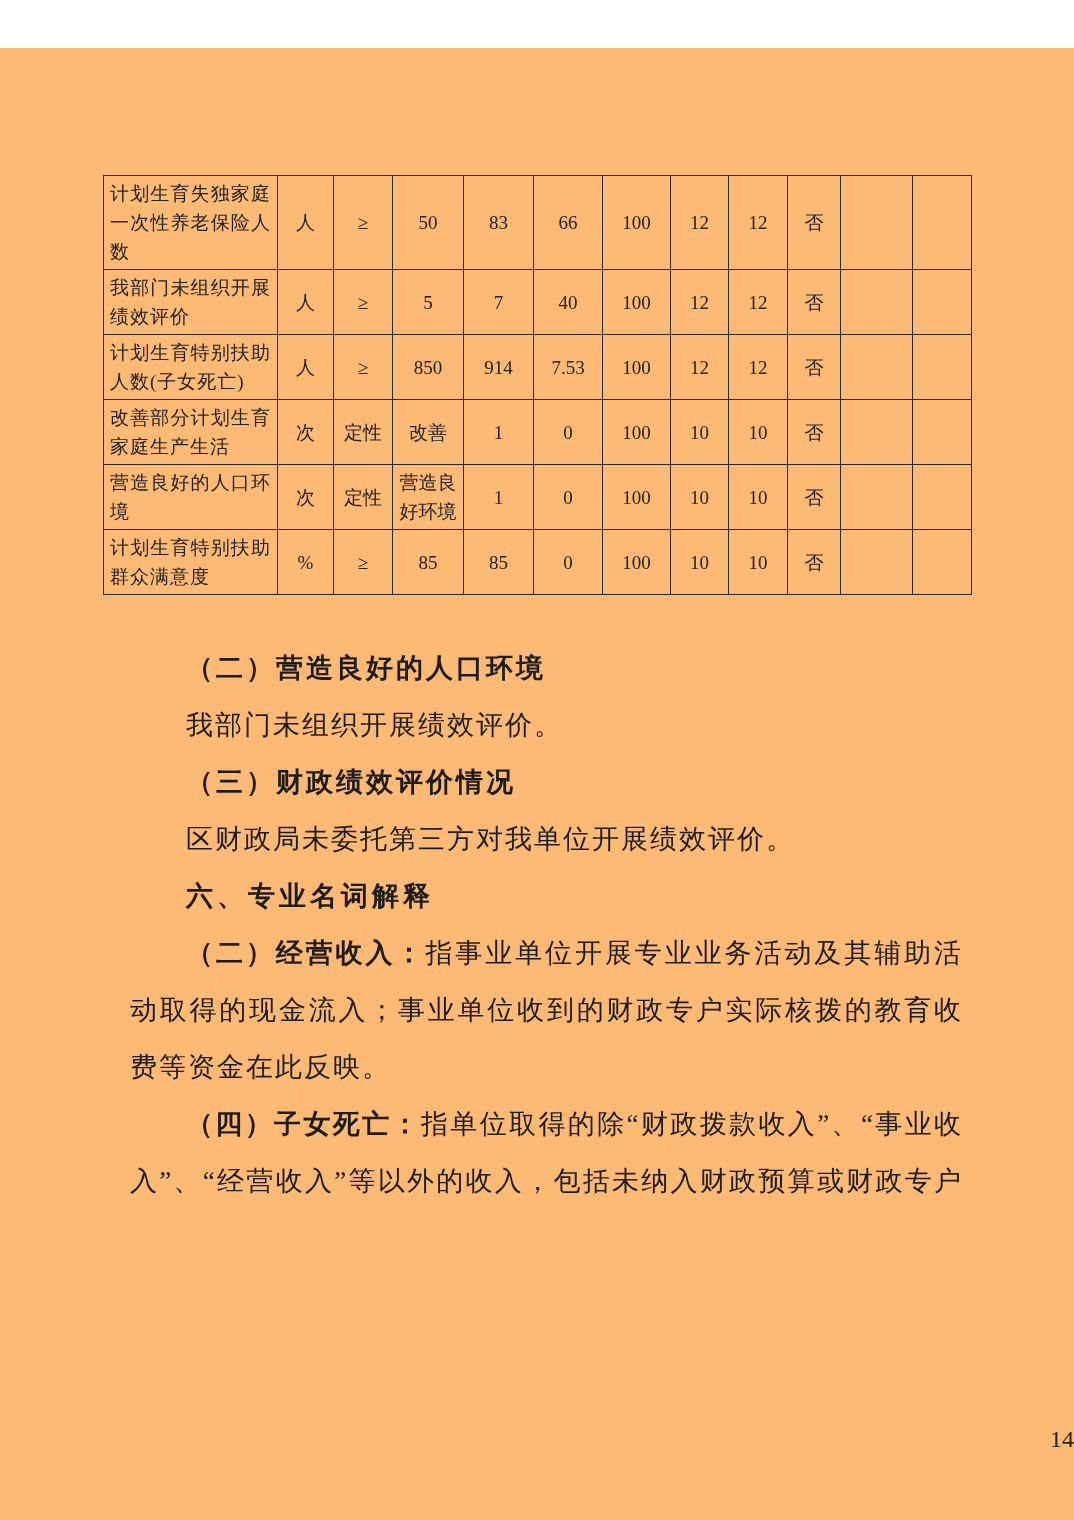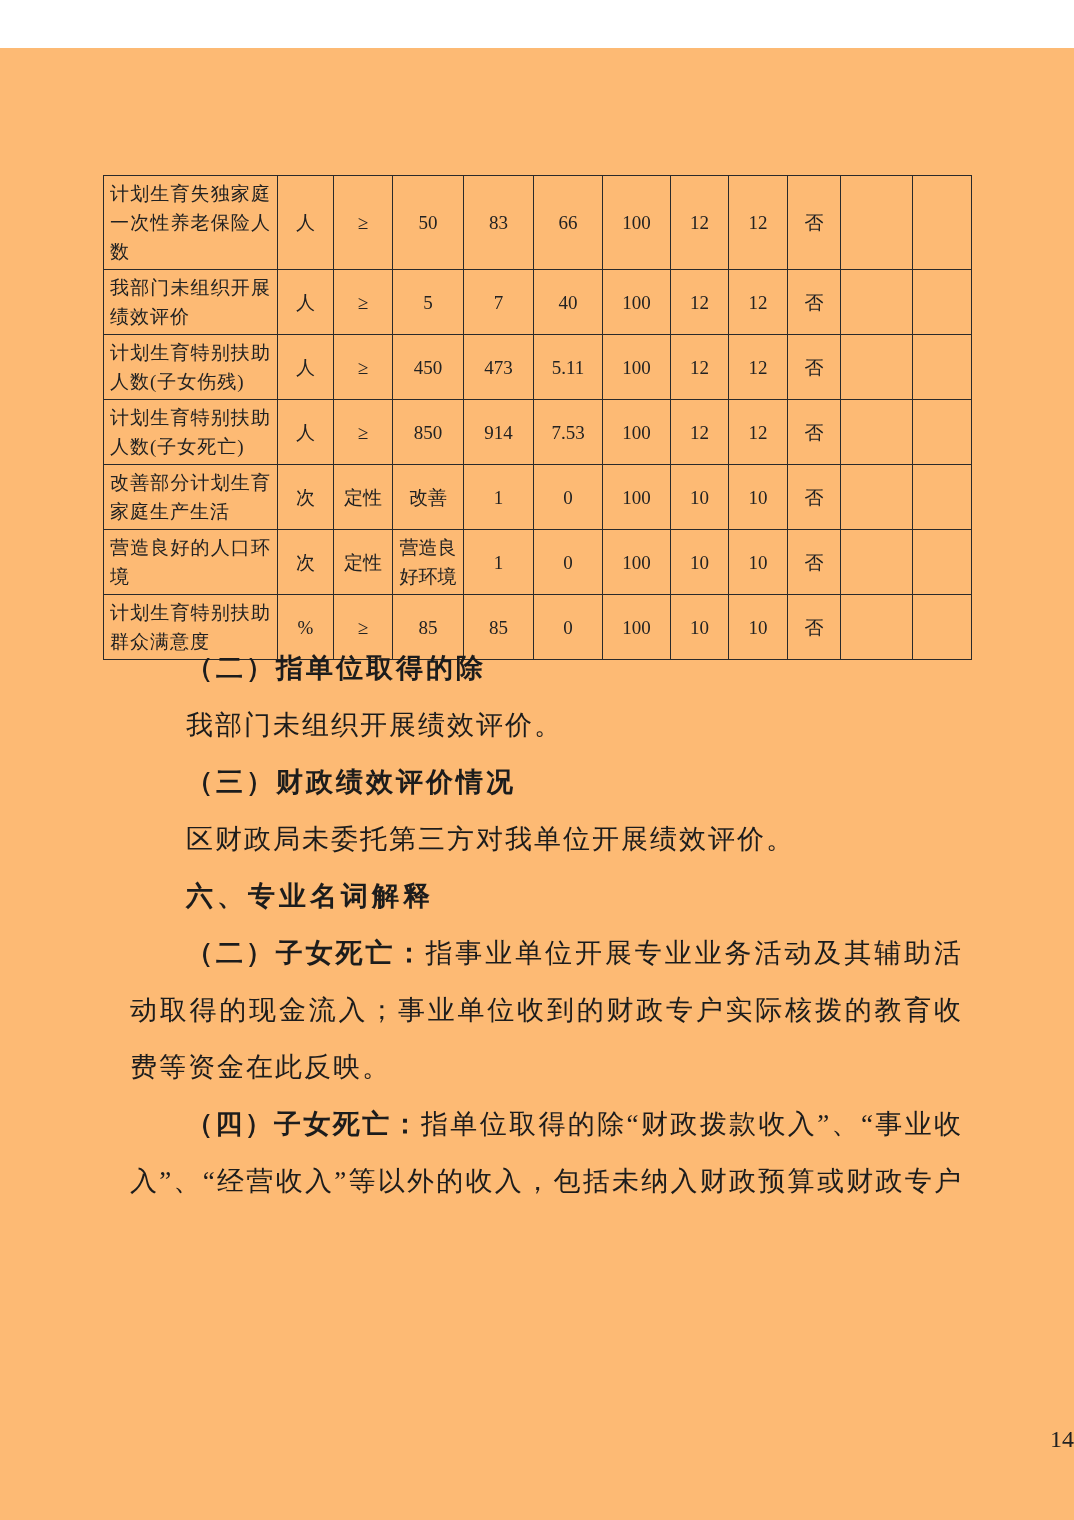--- a/index.html
+++ b/index.html
@@ -127,34 +127,20 @@
           <td class="c4">7</td>
           <td class="c5">40</td>
           <td class="c6">100</td>
           <td class="c7">12</td>
           <td class="c8">12</td>
           <td class="c9">否</td>
           <td class="c10"></td>
           <td class="c11"></td>
         </tr>
         <tr>
-          <td class="c0">计划生育特别扶助人数(子女伤残)</td>
-          <td class="c1">人</td>
-          <td class="c2">≥</td>
-          <td class="c3">450</td>
-          <td class="c4">473</td>
-          <td class="c5">5.11</td>
-          <td class="c6">100</td>
-          <td class="c7">12</td>
-          <td class="c8">12</td>
-          <td class="c9">否</td>
-          <td class="c10"></td>
-          <td class="c11"></td>
-        </tr>
-        <tr>
           <td class="c0">计划生育特别扶助人数(子女死亡)</td>
           <td class="c1">人</td>
           <td class="c2">≥</td>
           <td class="c3">850</td>
           <td class="c4">914</td>
           <td class="c5">7.53</td>
           <td class="c6">100</td>
           <td class="c7">12</td>
           <td class="c8">12</td>
           <td class="c9">否</td>
@@ -200,28 +186,28 @@
           <td class="c7">10</td>
           <td class="c8">10</td>
           <td class="c9">否</td>
           <td class="c10"></td>
           <td class="c11"></td>
         </tr>
       </tbody>
   </table>
 
   <div class="text-block">
-    <div class="heading">（二）指单位取得的除</div>
+    <div class="heading">（二）营造良好的人口环境</div>
     <p class="para">我部门未组织开展绩效评价。</p>
     <div class="heading">（三）财政绩效评价情况</div>
     <p class="para">区财政局未委托第三方对我单位开展绩效评价。</p>
     <div class="heading-hei">六、专业名词解释</div>
 
 
-    <p class="para"><span class="lead">（二）子女死亡：</span><span>指事业单位开展专业业务活动及其辅助活动取得的现金流入；事业单位收到的财政专户实际核拨的教育收费等资金在此反映。</span></p>
+    <p class="para"><span class="lead">（二）经营收入：</span><span>指事业单位开展专业业务活动及其辅助活动取得的现金流入；事业单位收到的财政专户实际核拨的教育收费等资金在此反映。</span></p>
 
 
     <p class="para force-last-justify"><span class="lead">（四）子女死亡：</span><span>指单位取得的除“财政拨款收入”、“事业收入”、“经营收入”等以外的收入，包括未纳入财政预算或财政专户</span></p>
   </div>
 
   <div class="page-number">14</div>
 
 </div>
 
 </body></html>

